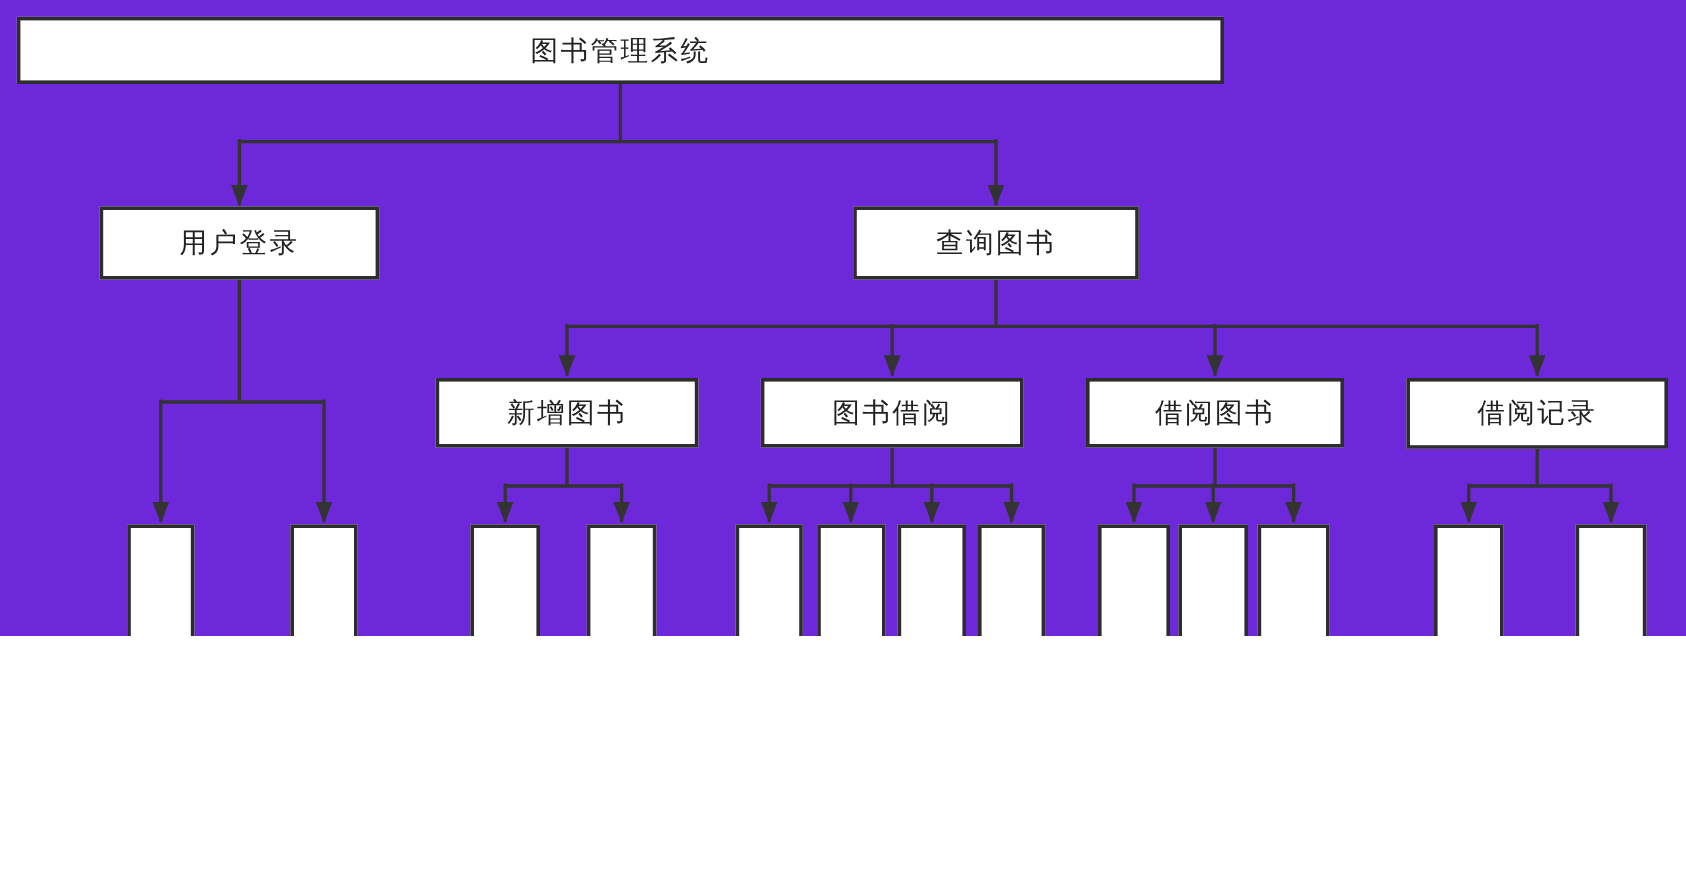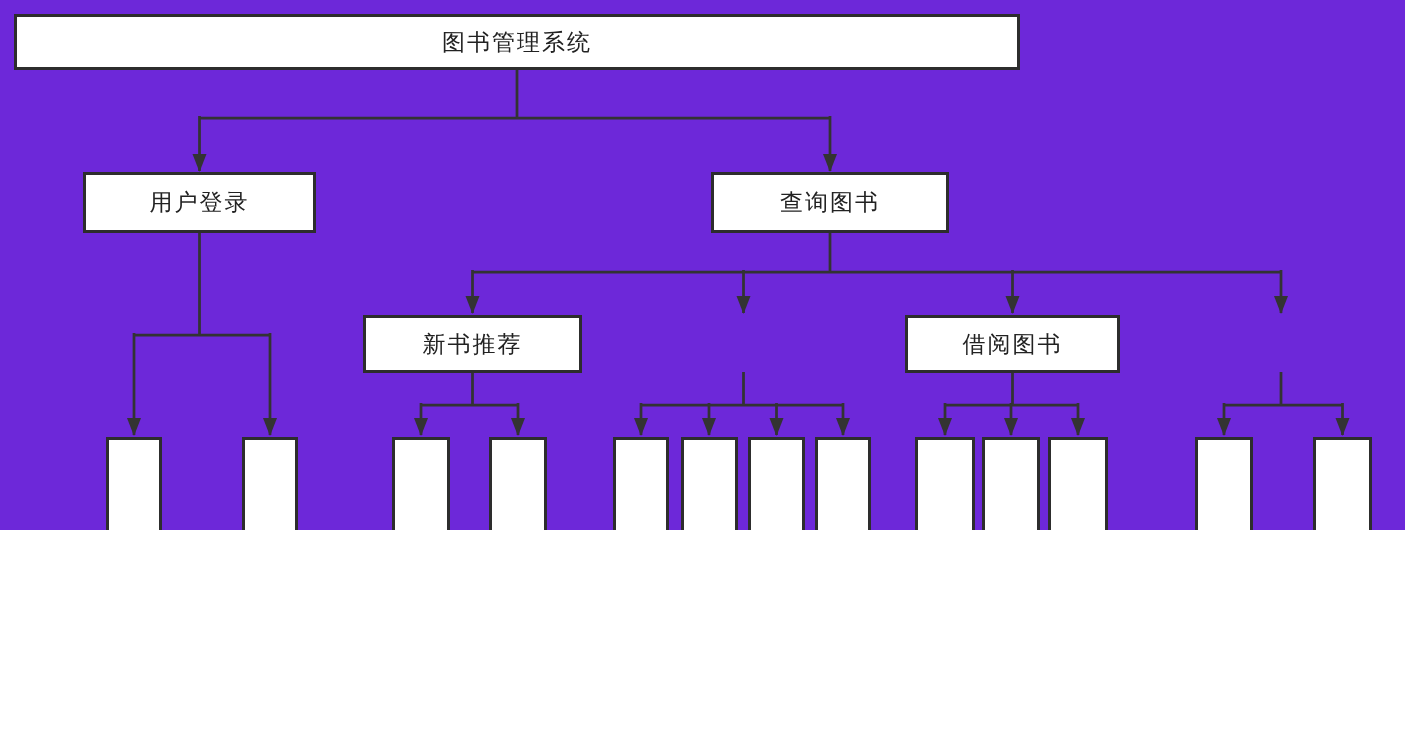--- a/index.html
+++ b/index.html
@@ -117,24 +117,30 @@
   </div>
 
   <div class="node h-node" style="left:83px; top:172px; width:233px; height:61px;">
     <span class="label">用户登录</span>
   </div>
   <div class="node h-node" style="left:711px; top:172px; width:238px; height:61px;">
     <span class="label">查询图书</span>
   </div>
 
   <div class="node h-node" style="left:363px; top:315px; width:219px; height:58px;">
-    <span class="label">新书推荐</span>
+    <span class="label">新增图书</span>
+  </div>
+  <div class="node h-node" style="left:634px; top:315px; width:219px; height:58px;">
+    <span class="label">图书借阅</span>
   </div>
   <div class="node h-node" style="left:905px; top:315px; width:215px; height:58px;">
     <span class="label">借阅图书</span>
+  </div>
+  <div class="node h-node" style="left:1172px; top:315px; width:218px; height:59px;">
+    <span class="label">借阅记录</span>
   </div>
 
   <div class="node v-node" style="left:106px; top:437px; width:56px; height:299px;">
     <span class="label">用户登录</span>
   </div>
   <div class="node v-node" style="left:242px; top:437px; width:56px; height:299px;">
     <span class="label">注销登录</span>
   </div>
 
   <div class="node v-node" style="left:392px; top:437px; width:58px; height:299px;">

